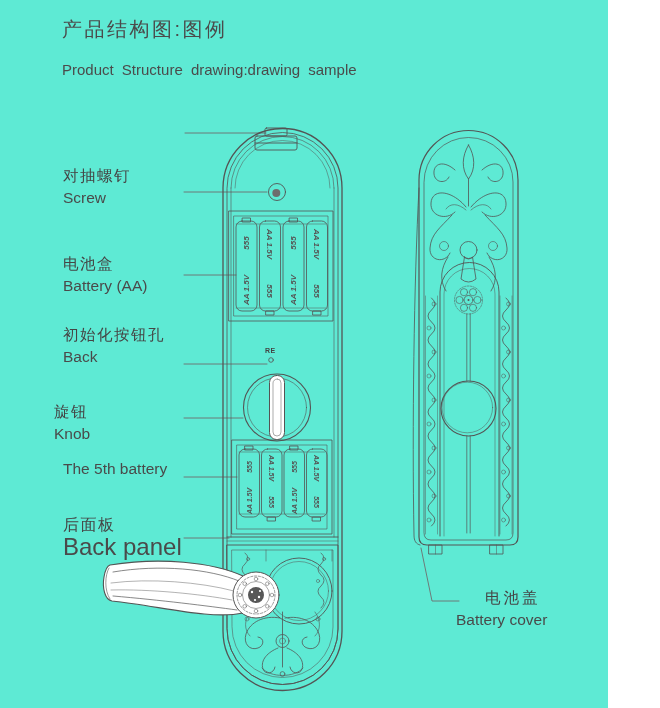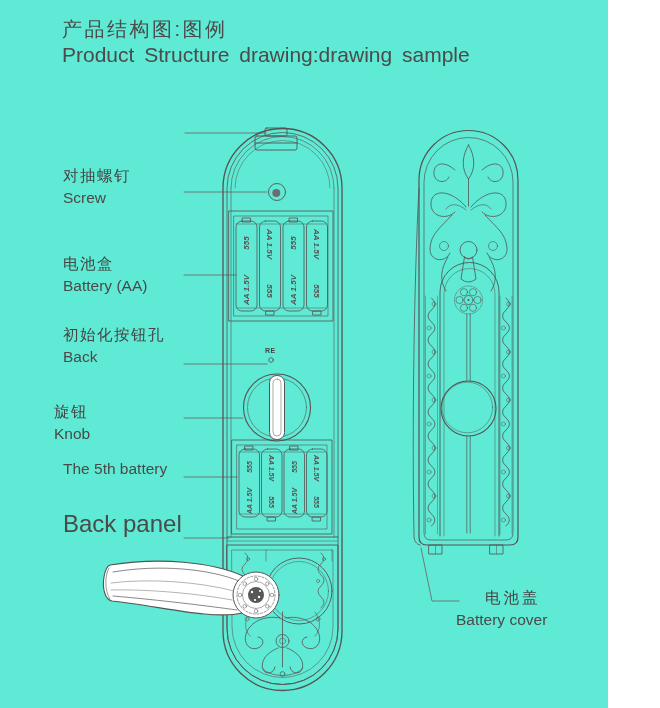--- a/index.html
+++ b/index.html
@@ -1,20 +1,20 @@
 <!DOCTYPE html>
 <html><head>
 <meta charset="utf-8">
 <style>
   html,body{margin:0;padding:0;background:#fff;}
   .stage{position:relative;width:608px;height:708px;background:#5eead4;overflow:hidden;
          font-family:Liberation Sans, sans-serif;color:#474747;}
   .stage svg{position:absolute;left:0;top:0;}
   .title-zh{position:absolute;left:62px;top:16px;font-size:20px;letter-spacing:2.5px;color:#4b4b4b;}
-  .title-en{position:absolute;left:62px;top:43px;font-size:21px;word-spacing:4px;color:#4b4b4b;}
+  .title-en{position:absolute;left:62px;top:61px;font-size:15px;word-spacing:4px;color:#4b4b4b;}
   .callout{position:absolute;white-space:nowrap;}
   .callout .zh{font-size:15.5px;letter-spacing:1.5px;line-height:23px;color:#454545;}
   .callout .en{font-size:15.5px;line-height:22px;color:#4a4a4a;}
   .callout.big .zh{font-size:16px;}
   .callout.big .en{font-size:24px;}
 </style>
 </head>
 <body>
 
 <div class="stage">
@@ -295,20 +295,21 @@
   <div class="callout" style="left:54px;top:400px;">
     <div class="zh">旋钮</div>
     <div class="en">Knob</div>
   </div>
 
   <div class="callout" style="left:63px;top:458px;">
     <div class="en">The 5th battery</div>
   </div>
 
   <div class="callout big" style="left:63px;top:513px;">
+    <div class="zh">后面板</div>
     <div class="en">Back panel</div>
   </div>
 
   <div class="callout" style="left:456px;top:586px;text-align:center;">
     <div class="zh" style="letter-spacing:3px;padding-left:22px;">电池盖</div>
     <div class="en">Battery cover</div>
   </div>
 
 </div>
 

